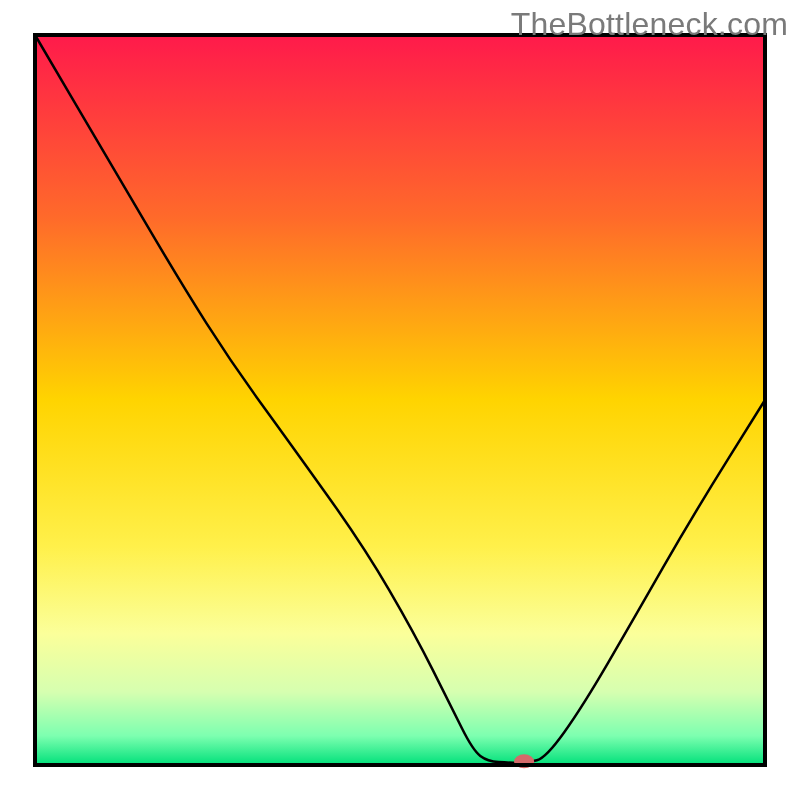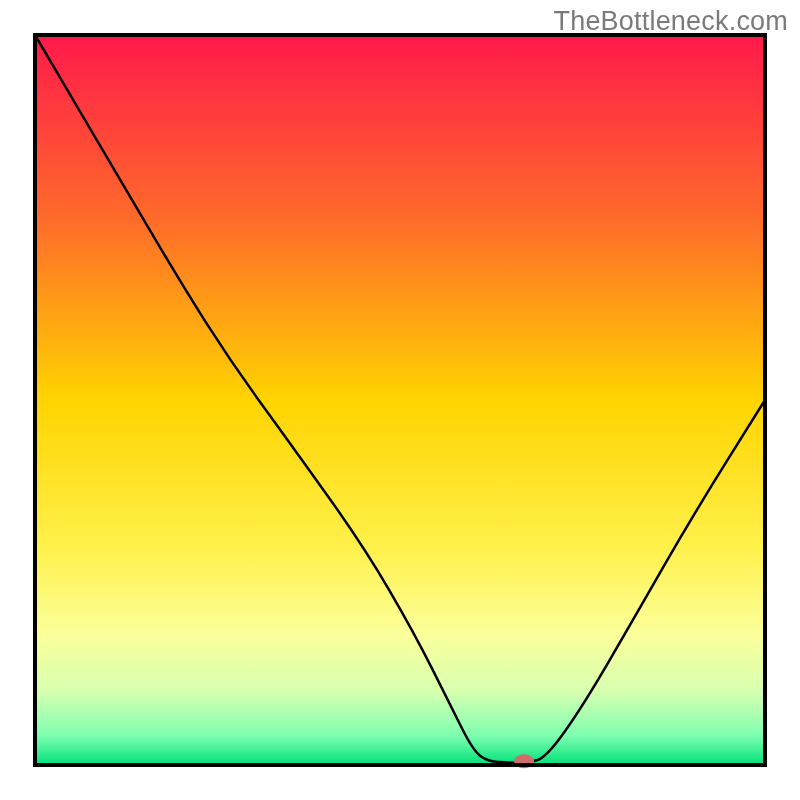--- a/index.html
+++ b/index.html
@@ -12,21 +12,21 @@
   }
   .chart-container {
     position: relative;
     width: 800px;
     height: 800px;
   }
   .watermark {
     position: absolute;
     top: 6px;
     right: 12px;
-    font-size: 27px;
+    font-size: 32px;
     font-weight: 500;
     color: #7a7a7a;
     letter-spacing: 0.2px;
     z-index: 5;
   }
   svg {
     display: block;
   }
 </style>
 </head>

